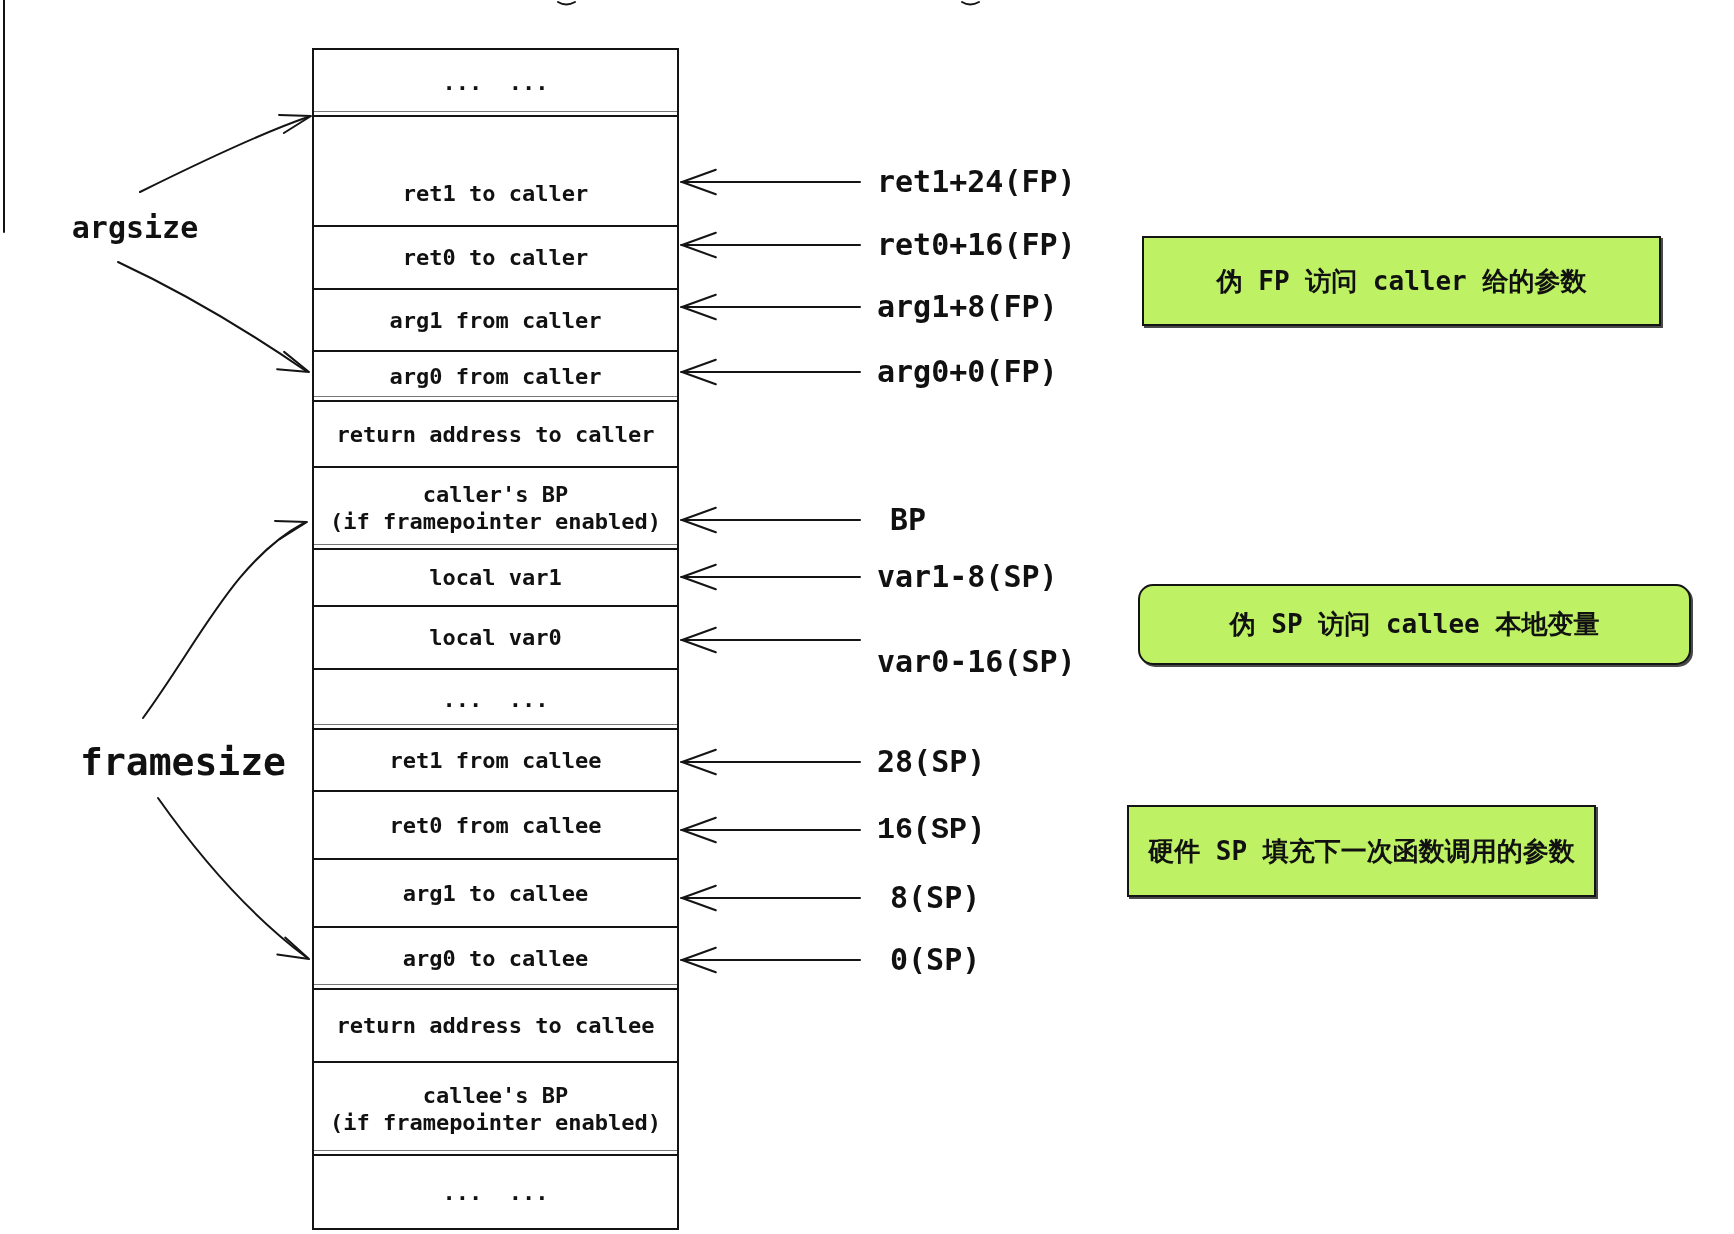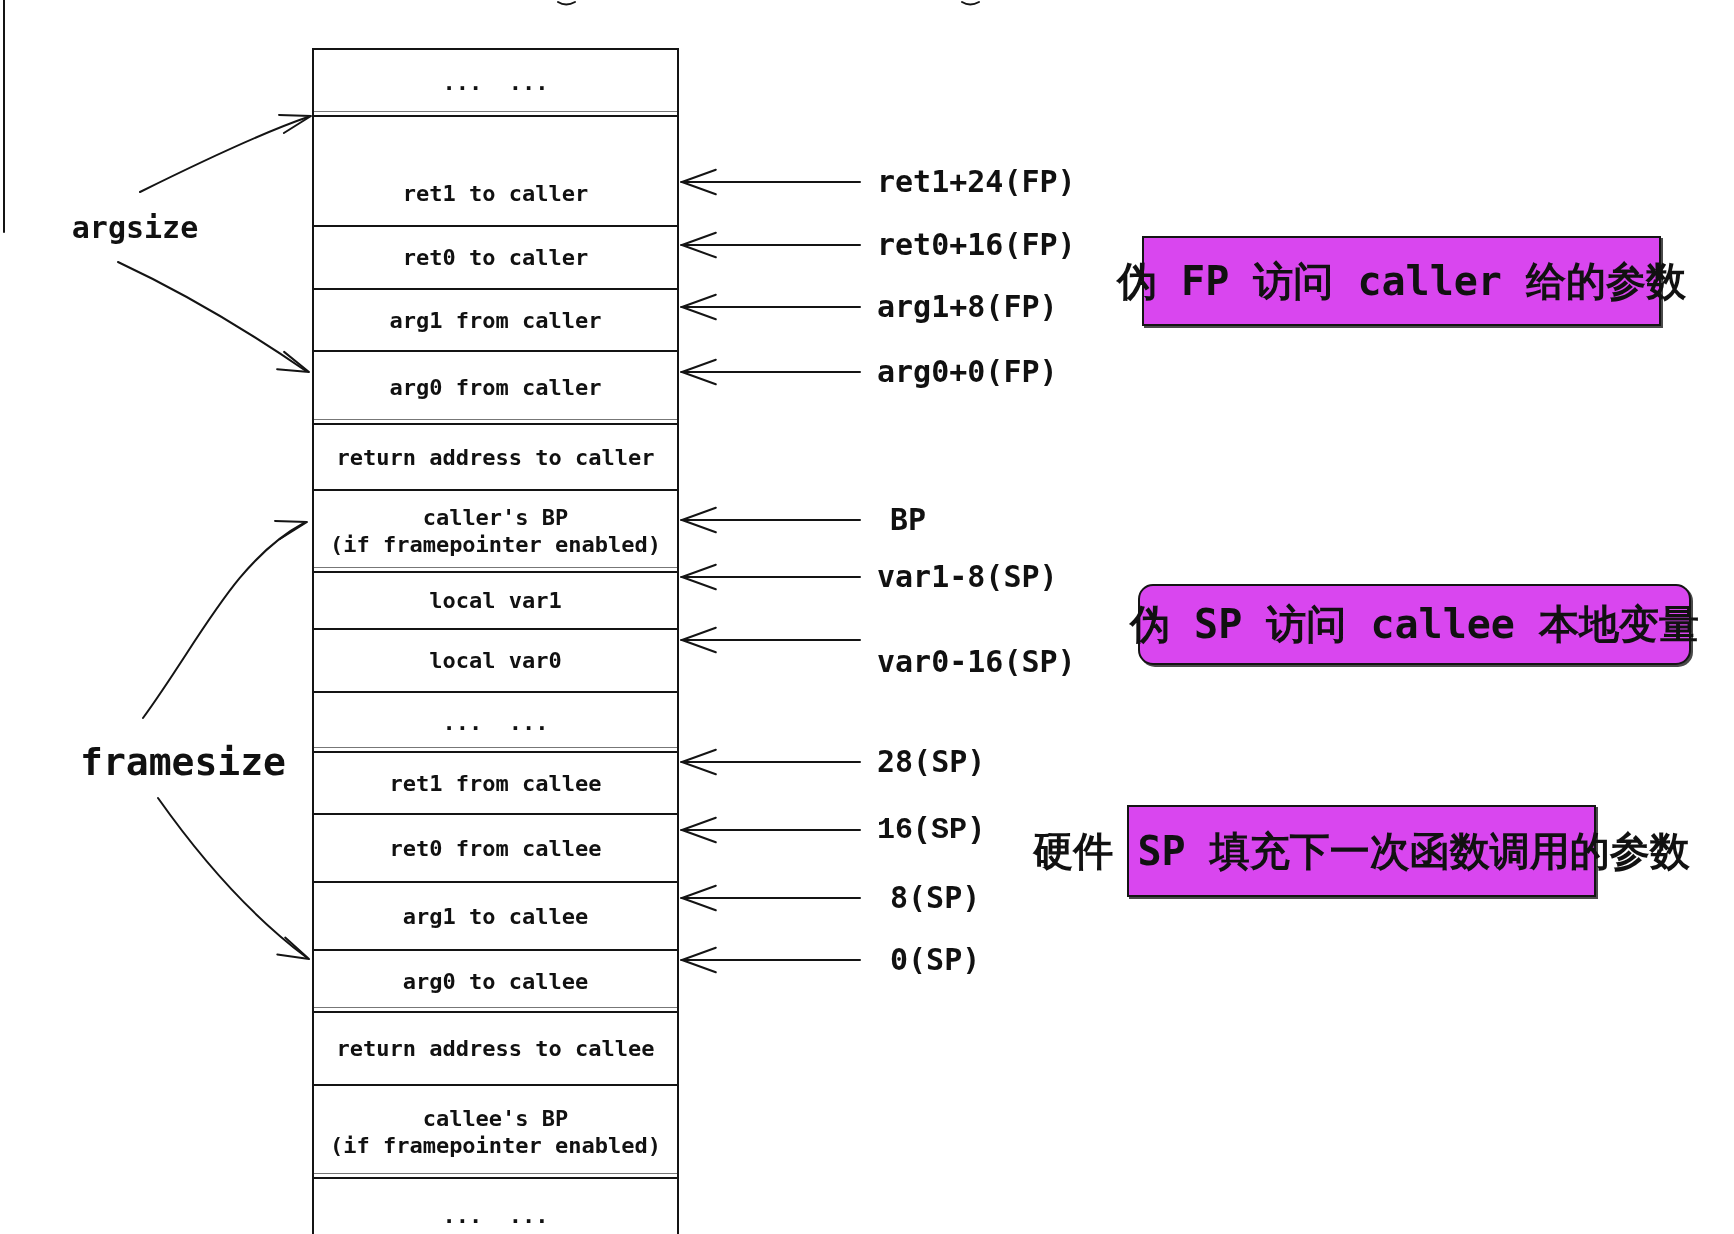--- a/index.html
+++ b/index.html
@@ -25,24 +25,24 @@
     content:"";position:absolute;left:0;right:0;bottom:3px;height:1px;background:#777;
   }
   .ptr-label{
     position:absolute;height:40px;line-height:40px;
     font-size:30px;font-weight:bold;white-space:nowrap;
   }
   .size-label{position:absolute;font-weight:bold;text-align:center;}
   #argsize{left:68px;top:207px;width:134px;font-size:30px;line-height:42px;}
   #framesize{left:33px;top:737px;width:218px;font-size:38px;line-height:50px;margin-left:41px;}
   .note{
-    position:absolute;border:2px solid #141414;background:#d946ef;
+    position:absolute;border:2px solid #141414;background:#bef264;
     box-shadow:2px 2px 0 #4a4a4a;
     display:flex;align-items:center;justify-content:center;
-    font-size:40px;font-weight:bold;white-space:nowrap;
+    font-size:26px;font-weight:bold;white-space:nowrap;
     font-family:"DejaVu Sans Mono","Liberation Sans",sans-serif;
     text-align:right;
   }
   .note1{left:1142px;top:236px;width:515px;height:86px;}
   .note2{left:1138px;top:584px;width:549px;height:77px;border-radius:15px;}
   .note3{left:1127px;top:805px;width:465px;height:88px;}
 </style>
 </head>
 <body>
 
@@ -84,21 +84,21 @@
       <path d="M 279.9 539.0 L 307 522 L 275.0 520.9"></path>
       <path d="M 158 798 Q 230 900 306 957"></path>
       <path d="M 277.3 954.5 L 309 959 L 285.2 937.6"></path>
     </svg>
 
   <div class="stack" id="stack">
       <div class="cell dbl" style="height: 67px;">...  ...</div>
       <div class="cell" style="height: 66px; margin-top: 44px;">ret1 to caller</div>
       <div class="cell" style="height: 63px;">ret0 to caller</div>
       <div class="cell" style="height: 62px;">arg1 from caller</div>
-      <div class="cell dbl" style="height: 73px;">arg0 from caller</div>
+      <div class="cell dbl" style="height: 50px;">arg0 from caller</div>
       <div class="cell" style="height: 66px;">return address to caller</div>
       <div class="cell dbl" style="height: 82px;">caller's BP
 (if framepointer enabled)</div>
       <div class="cell" style="height: 57px;">local var1</div>
       <div class="cell" style="height: 63px;">local var0</div>
       <div class="cell dbl" style="height: 60px;">...  ...</div>
       <div class="cell" style="height: 62px;">ret1 from callee</div>
       <div class="cell" style="height: 68px;">ret0 from callee</div>
       <div class="cell" style="height: 68px;">arg1 to callee</div>
       <div class="cell dbl" style="height: 62px;">arg0 to callee</div>

